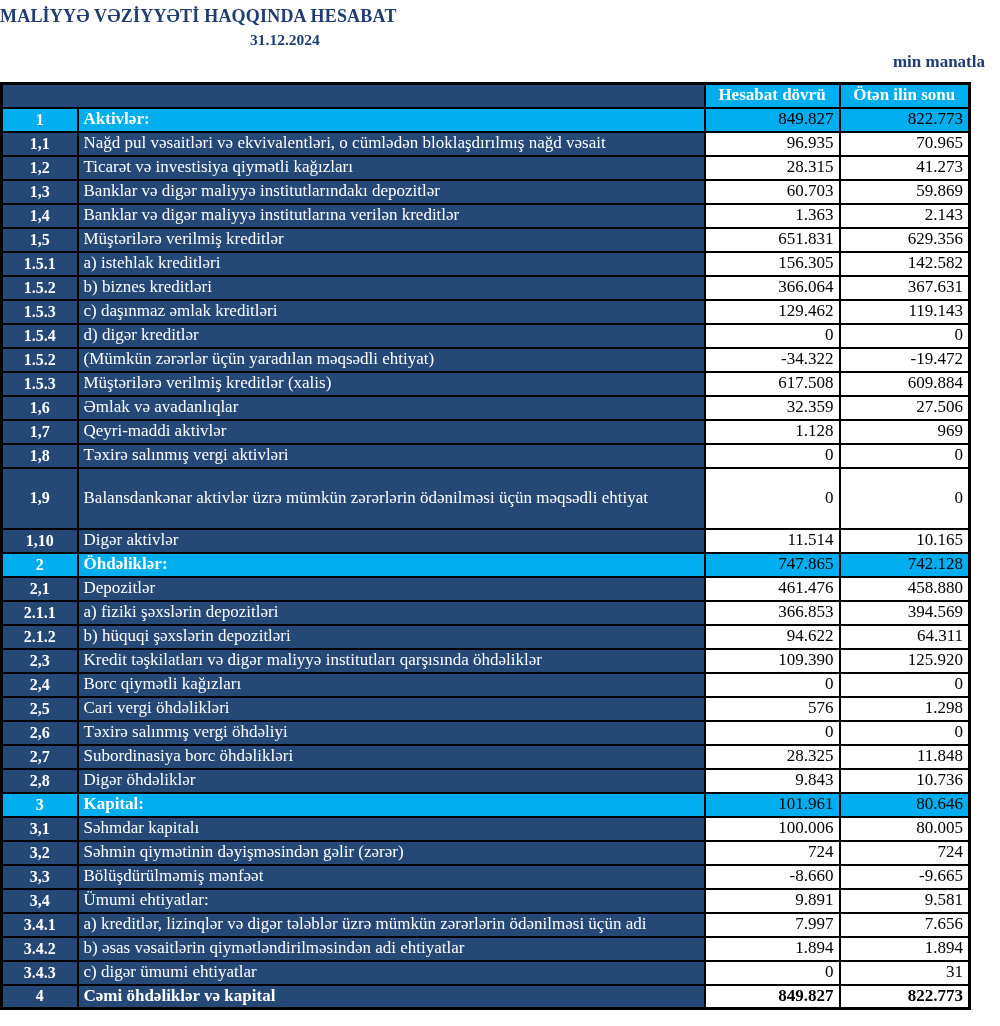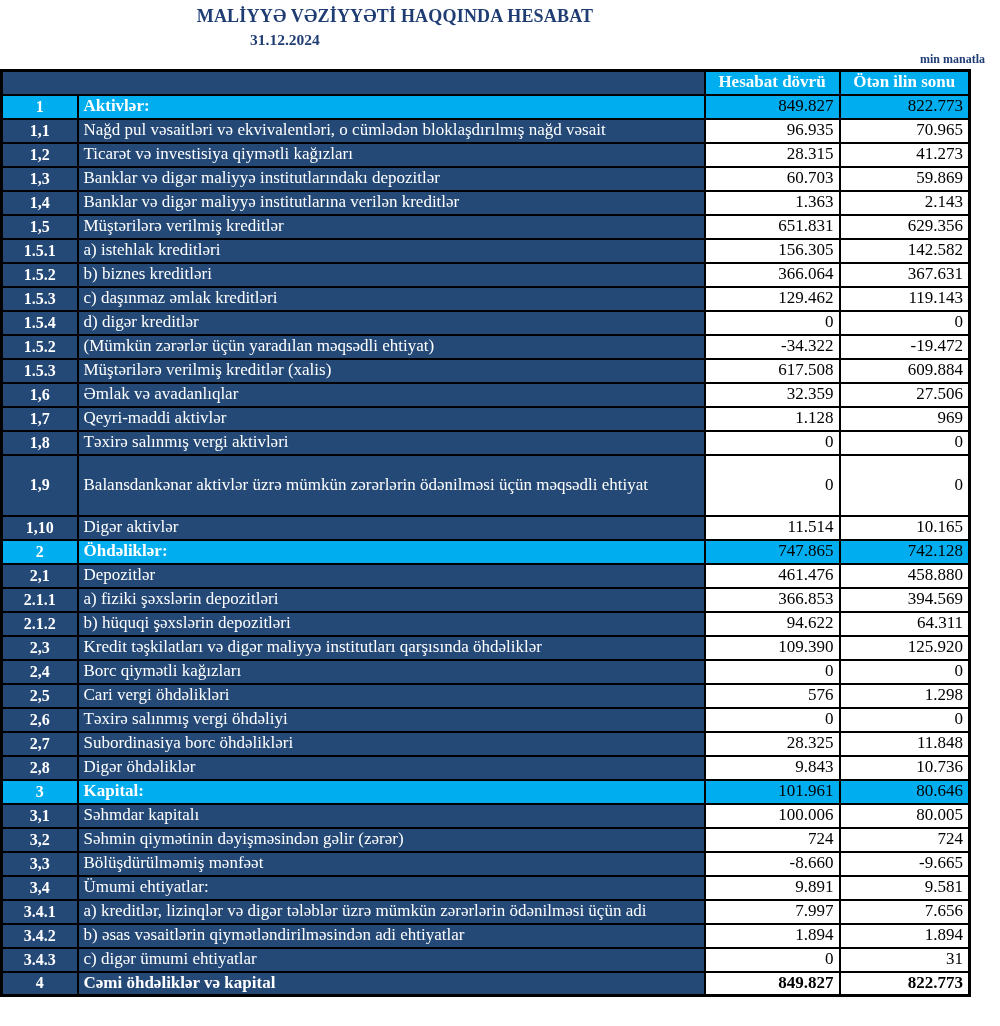--- a/index.html
+++ b/index.html
@@ -13,46 +13,46 @@
   }
   :root {
     --navy: #244976;
     --cyan: #00AEEF;
     --title: #1F3D73;
   }
   .doc-header { width: 1000px; }
   .doc-title {
     margin-top: 6px;
     width: 790px;
-    text-align: center;
+    text-align: left;
     font-weight: bold;
     font-size: 18px;
     letter-spacing: 0.2px;
     color: var(--title);
   }
   .doc-date {
     margin-left: 250px;
     margin-top: 4px;
     font-weight: bold;
     font-size: 15.5px;
     color: var(--title);
   }
   .unit-note {
     width: 985px;
     text-align: right;
     font-weight: bold;
-    font-size: 12px;
+    font-size: 17px;
     color: var(--title);
     margin-top: 3px;
   }
   table.report {
     border-collapse: collapse;
     table-layout: fixed;
     width: 968px;
-    margin-top: 2px;
+    margin-top: 10px;
     border: 3px solid #000;
     padding-left: 32px;
   }
   col.c-num   { width: 76px; }
   col.c-label { width: 627px; }
   col.c-v1    { width: 135px; }
   col.c-v2    { width: 130px; }
   th, td {
     border: 2px solid #000;
     padding: 0 5px;

